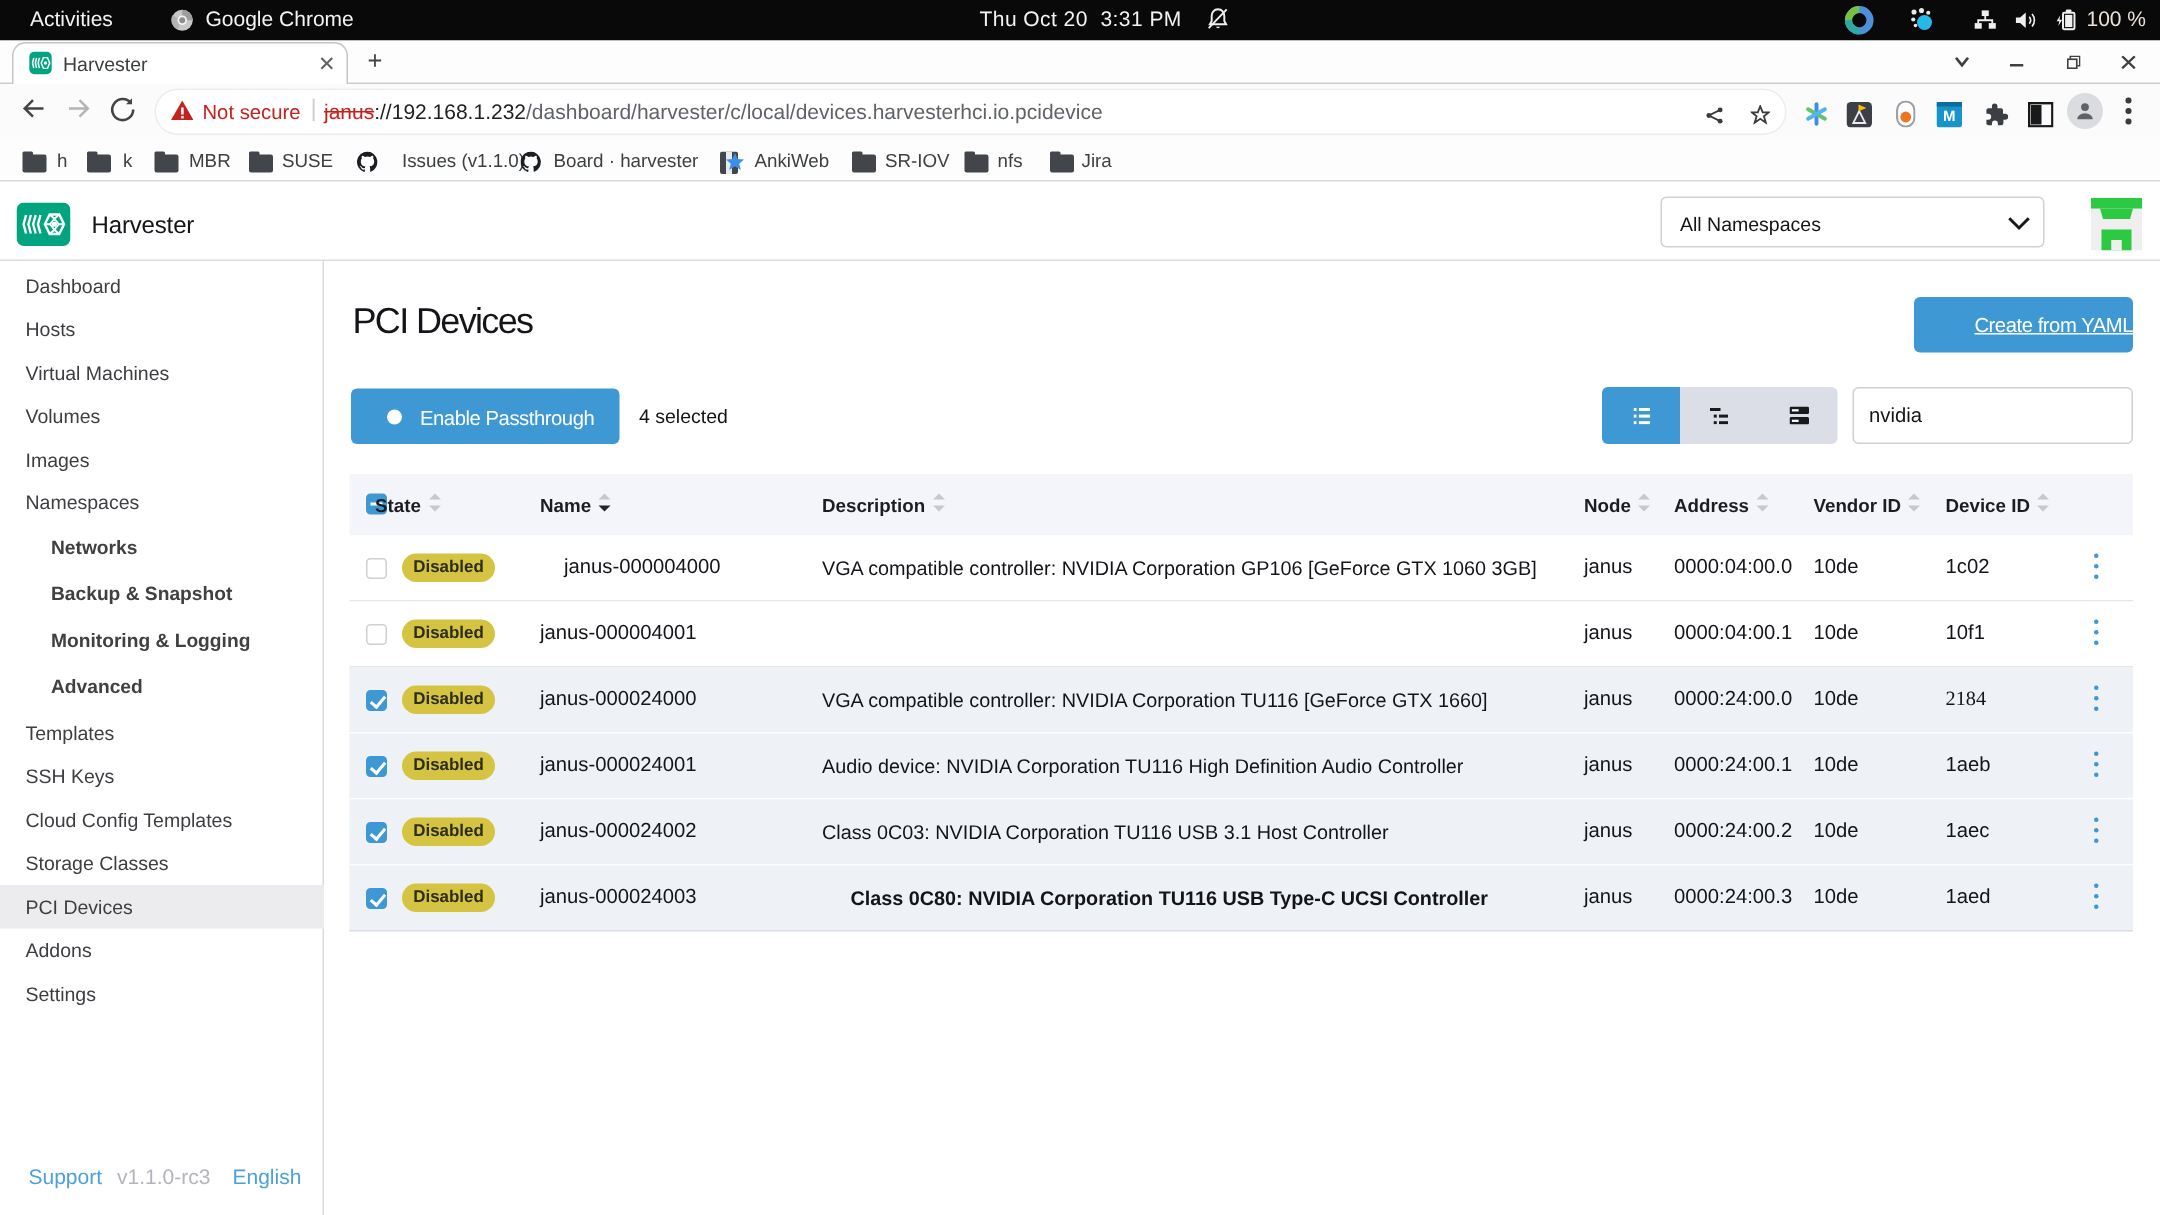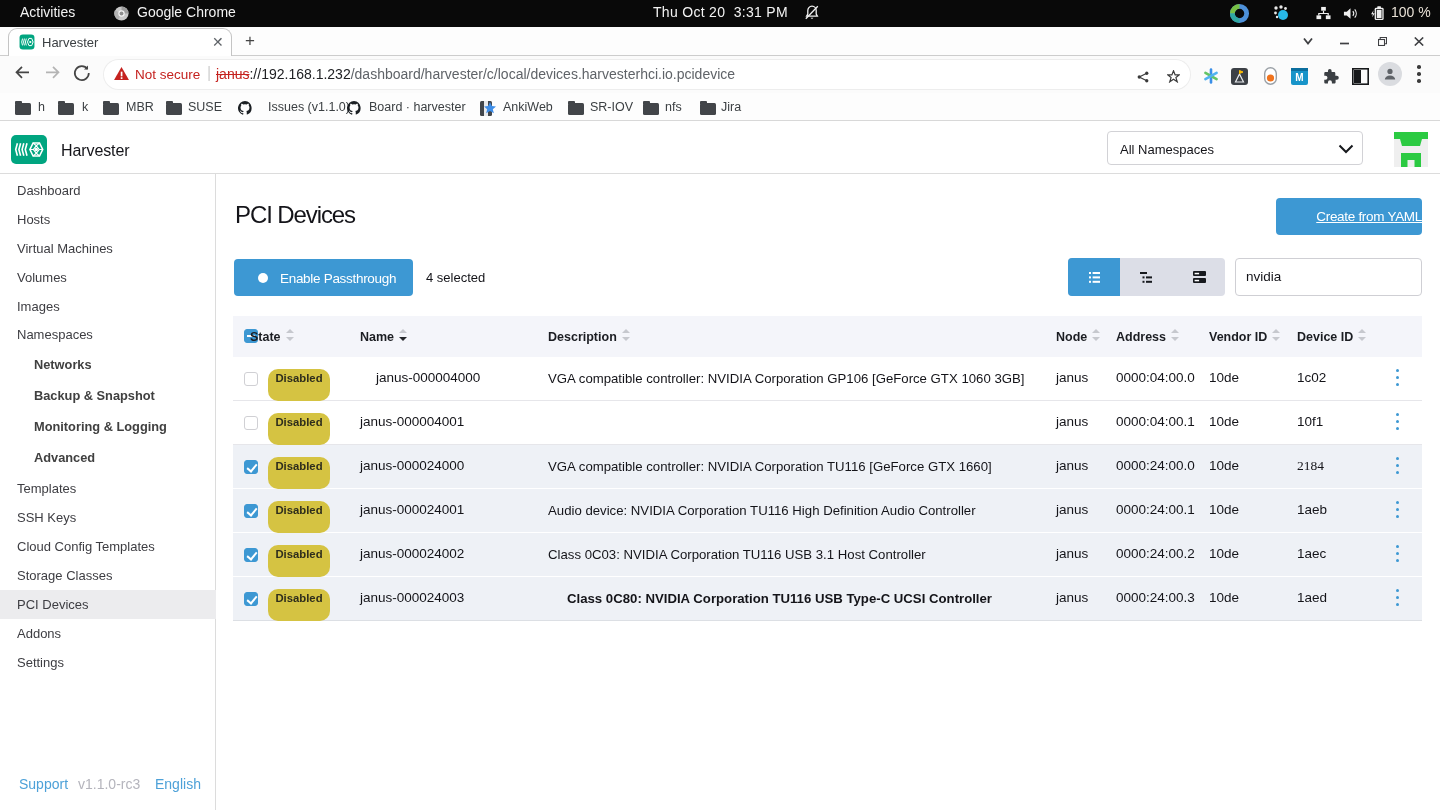--- a/index.html
+++ b/index.html
@@ -97,21 +97,21 @@
 .row.plain { border-bottom:1px solid #e6e6ea; background:#fff; }
 .cell { position:absolute; top:13px; white-space:nowrap; }
 .cell.desc { font-size:13.2px; top:14px; }
 .cb { position:absolute; left:11px; top:15px; width:14px; height:14px; border-radius:3px;
   border:1px solid #d0d0d4; background:#fff; }
 .cb.checked { background:#3d98d3; border-color:#3d98d3; }
 .cb.checked:after { content:""; position:absolute; left:4px; top:1px; width:4px; height:8px;
   border-right:2px solid #fff; border-bottom:2px solid #fff; transform:rotate(40deg); }
 .cb.ind { background:#3d98d3; border-color:#3d98d3; }
 .cb.ind:after { content:""; position:absolute; left:2px; top:5px; width:8px; height:2px; background:#fff; }
-.badge { position:absolute; left:35px; top:12px; width:62px; height:32px; background:#d5c342;
+.badge { position:absolute; left:35px; top:12px; width:62px; height:19px; background:#d5c342;
   border-radius:10px; color:#2e2d1c; font-size:11.3px; font-weight:700; text-align:center; line-height:19px; }
 .kebab { position:absolute; left:1163px; top:12px; width:4px; }
 .kebab b { position:absolute; left:0; width:3.2px; height:3.2px; border-radius:50%; background:#3d98d3; }
 </style>
 </head>
 <body>
 
 <div id="gnomebar">
   <span class="txt" style="left:20px;">Activities</span>
   <svg class="abs" style="left:114px; top:6px;" width="15" height="15" viewBox="0 0 16 16">

